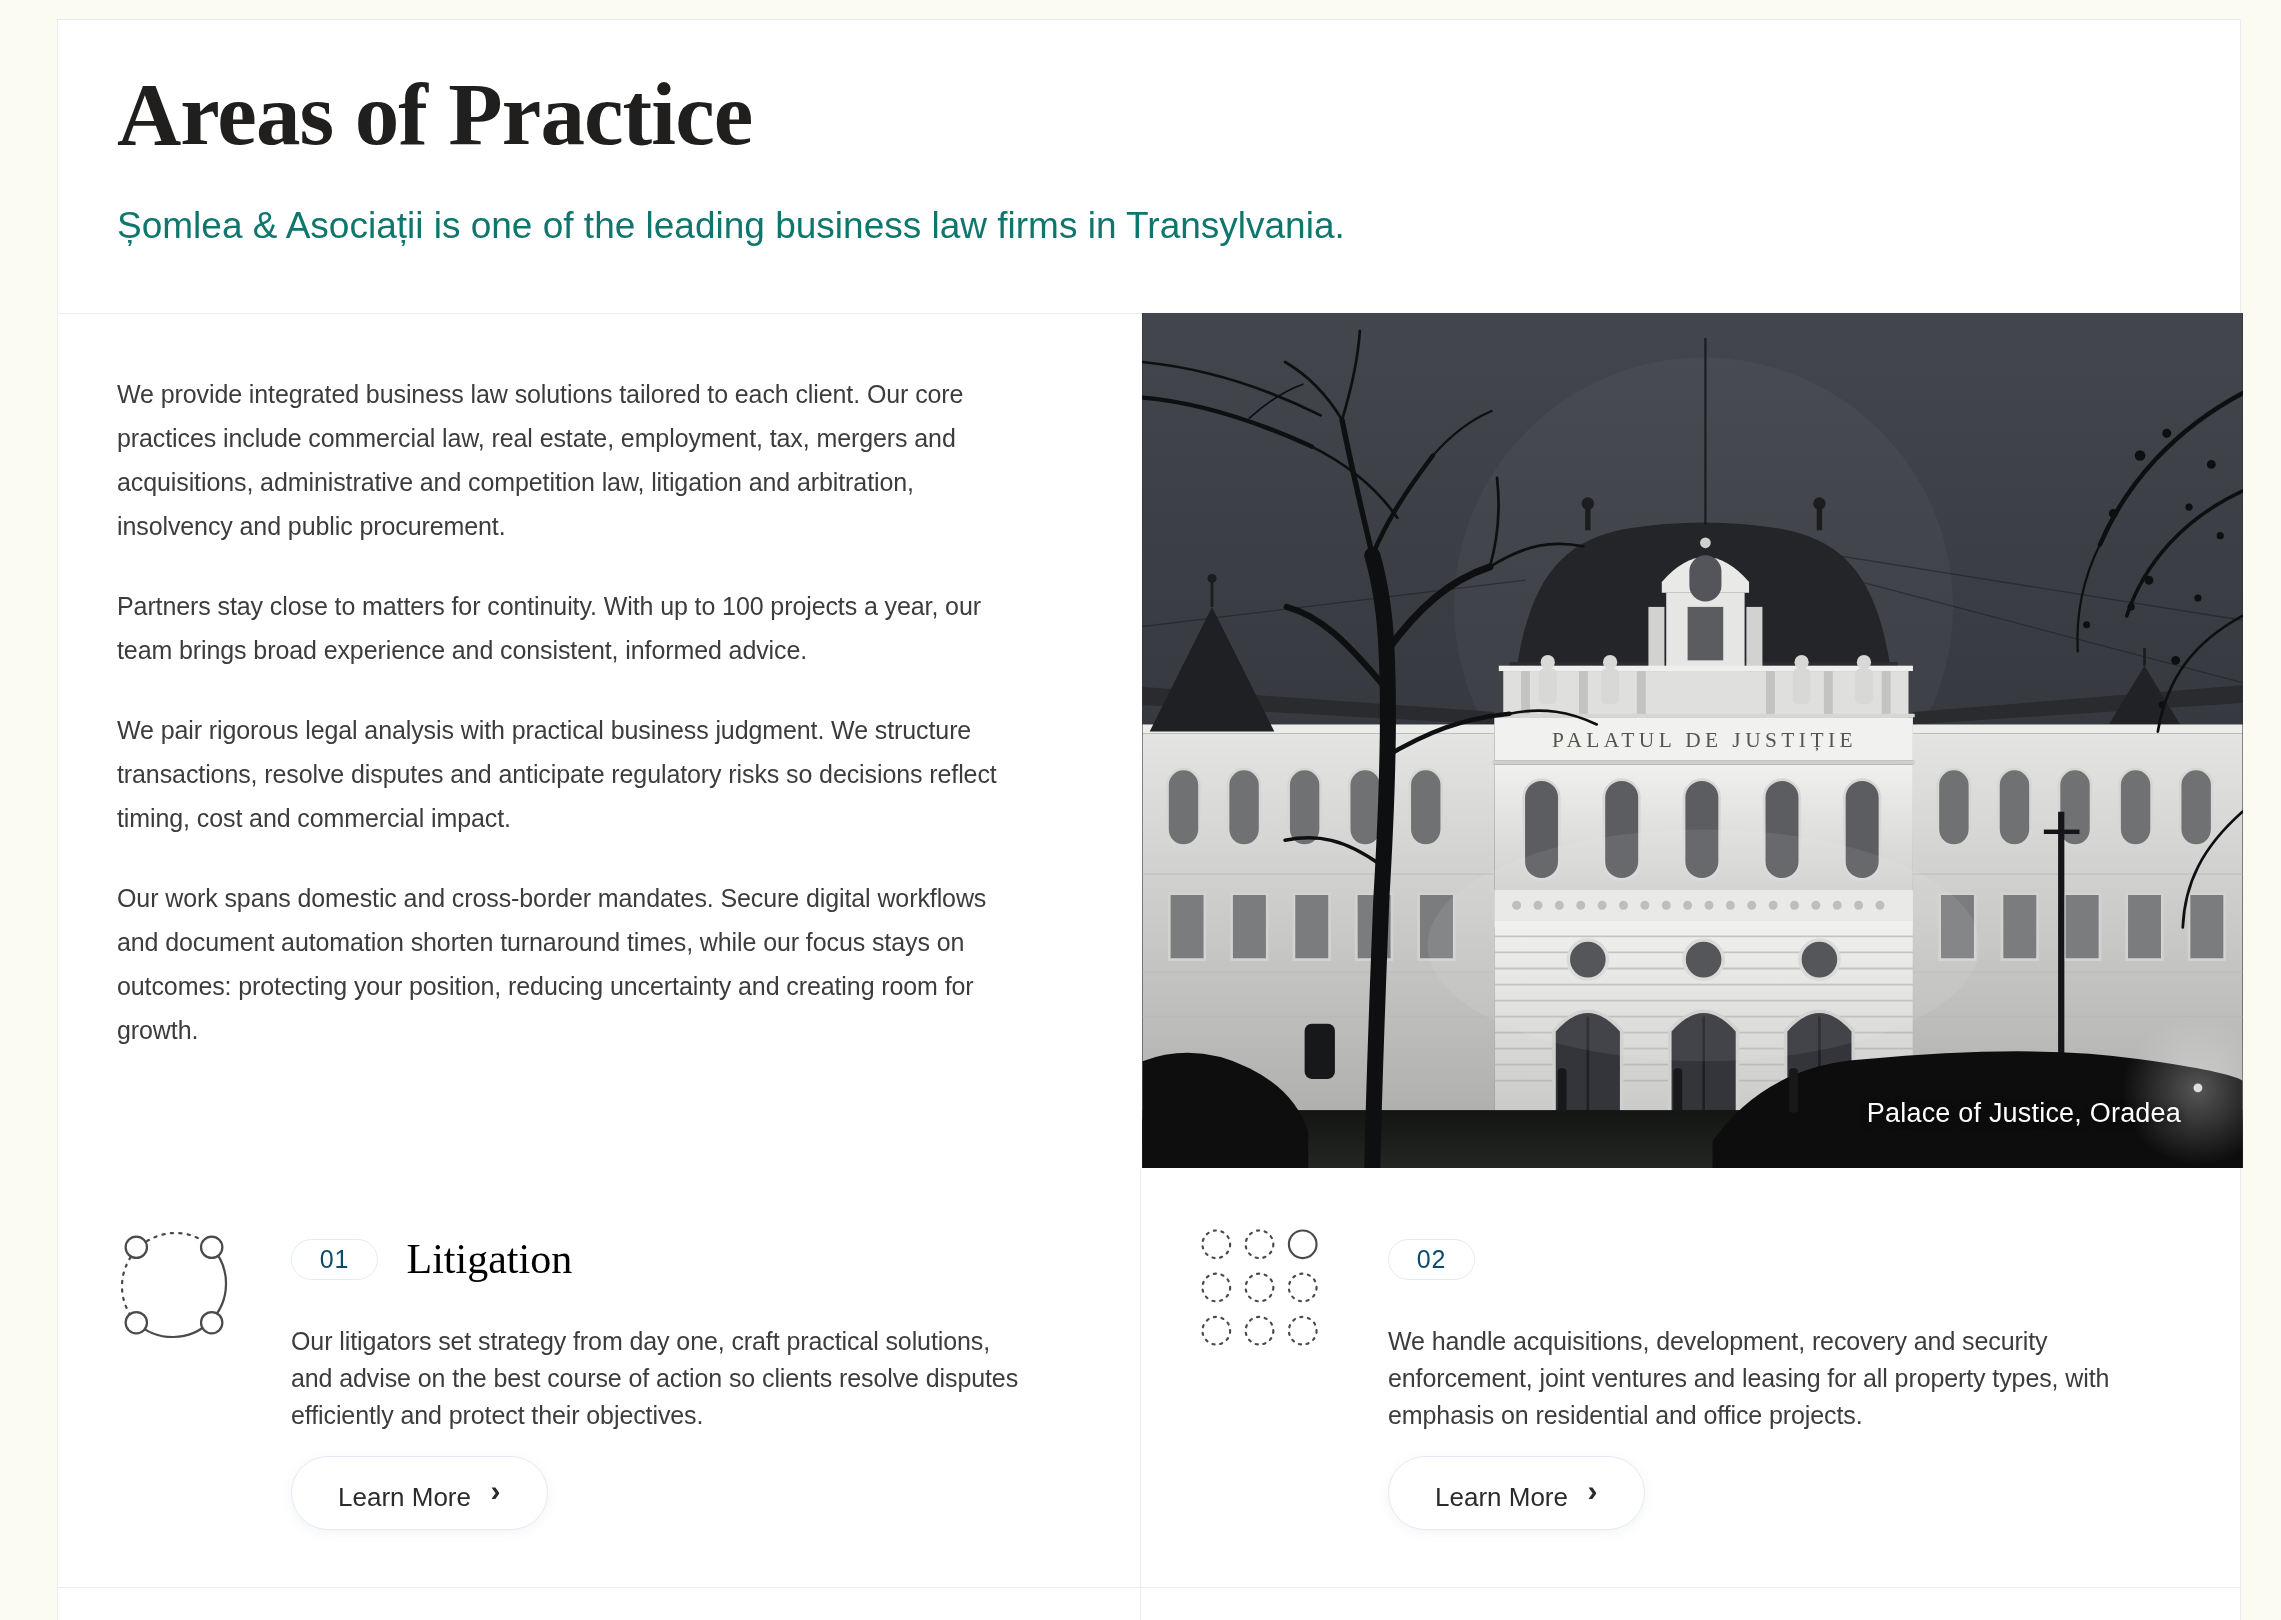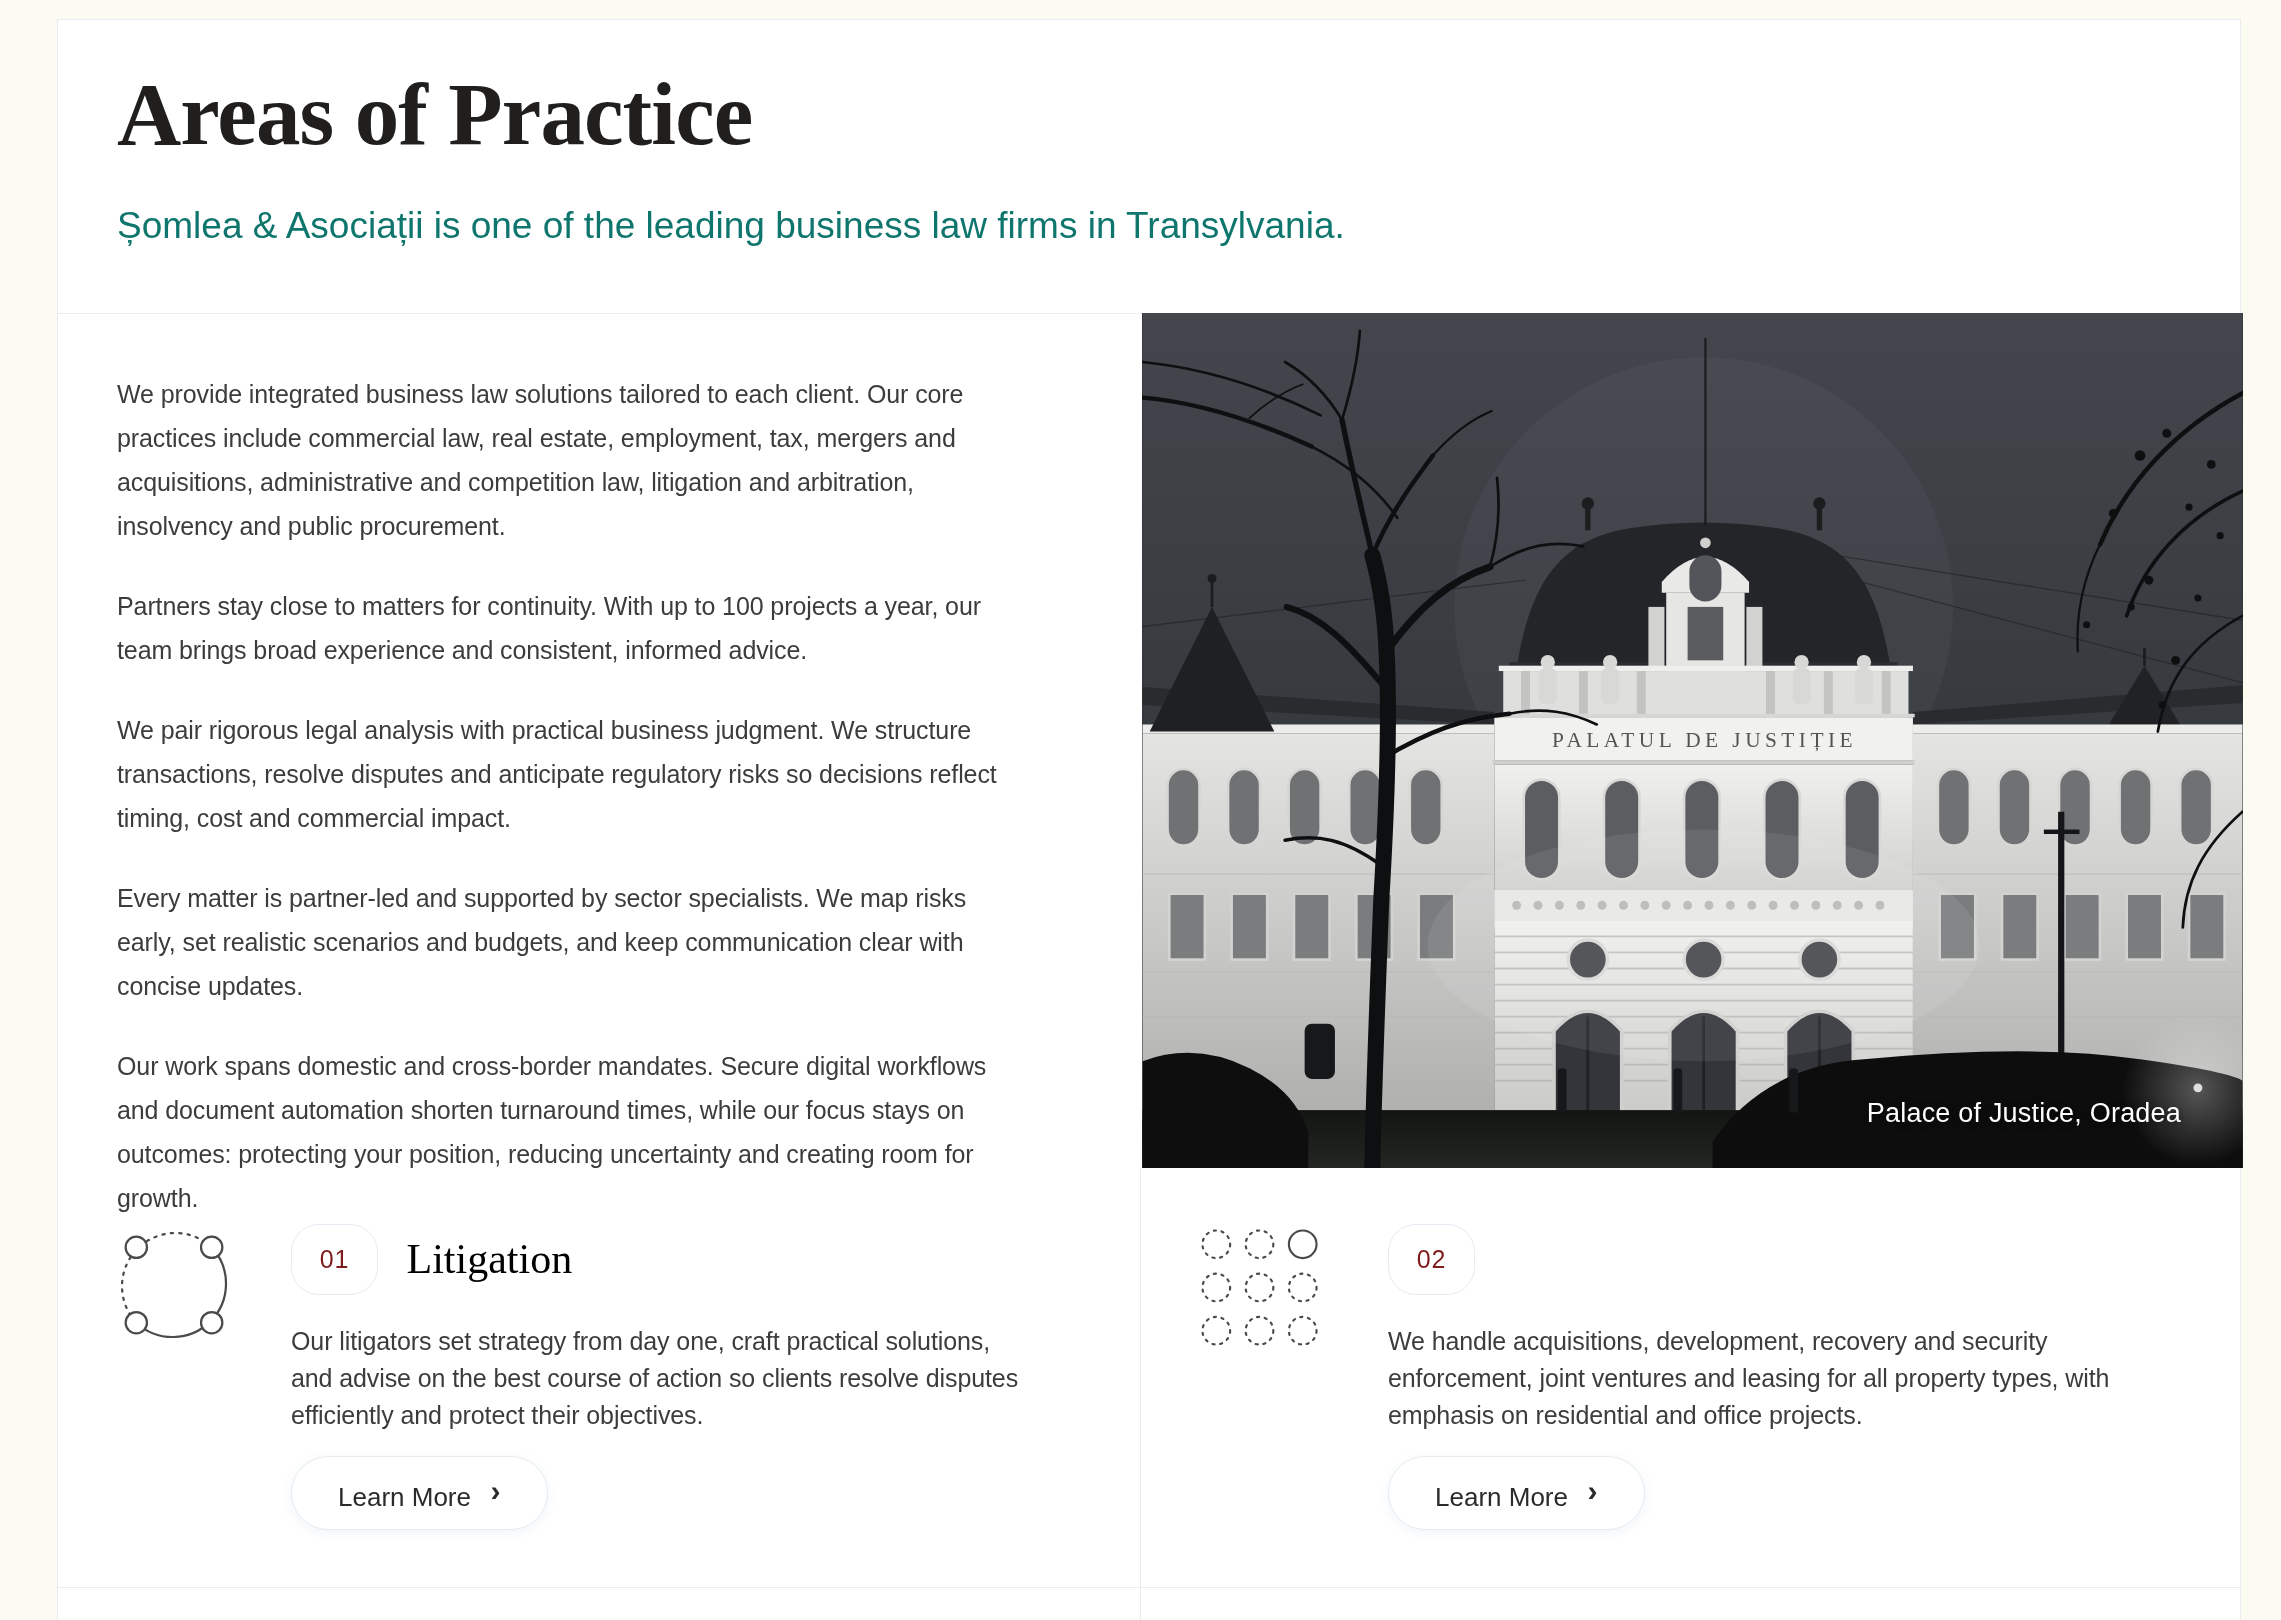--- a/index.html
+++ b/index.html
@@ -28,22 +28,22 @@
   .photo-caption{position:absolute; right:62px; bottom:39px; font-size:27px; color:var(--caption-ink);
     text-shadow:0 0.9px 7.1px rgba(0,0,0,.55); letter-spacing:0.2px;}
   
   .v-divider{position:absolute; left:1082px; top:1149px; bottom:0; width:0.9px; background:var(--line);}
   .h-divider{position:absolute; left:0; top:1567px; width:100%; height:0.9px; background:var(--line);}
   .card-icon{position:absolute;}
   .icon-orbit{left:56px; top:1205px;}
   .icon-grid{left:1141px; top:1207px;}
   .card-head{position:absolute; top:1212px; height:55px; display:flex; align-items:center; gap:28.5px;}
   .card-head.c1{left:233px;} .card-head.c2{left:1330px;}
-  .num-pill{height:71px; min-width:87px; padding:0 25px; border:1.3px solid var(--pill-border); border-radius:28px;
-    display:flex; align-items:center; justify-content:center; font-size:25px; letter-spacing:0.9px; color:#7f1d1d;
+  .num-pill{height:41px; min-width:87px; padding:0 25px; border:1.3px solid var(--pill-border); border-radius:28px;
+    display:flex; align-items:center; justify-content:center; font-size:25px; letter-spacing:0.9px; color:#0c4a6e;
     background:var(--surface);}
   .card-title{font-family:"Liberation Serif", serif; font-size:42px; color:#000000; white-space:nowrap;}
   .card-desc{position:absolute; top:1303px; width:842px; font-size:25px; line-height:37px; color:var(--body-ink); letter-spacing:-0.1px;}
   .card-desc.c1{left:233px;} .card-desc.c2{left:1330px;}
   .learn-more{position:absolute; top:1436px; height:74px; padding:0 46px; display:flex; align-items:center; gap:19.6px;
     background:var(--surface); border:1.3px solid #E6EBF1; border-radius:37px; cursor:pointer;
     box-shadow:0 2.7px 10.7px rgba(170,185,205,.16); font-family:"Liberation Sans", sans-serif;}
   .learn-more.c1{left:233px;} .learn-more.c2{left:1330px;}
   .learn-more .lbl{font-size:26px; color:#2B2B29;margin-top:9px;}
   .learn-more .chev{font-size:30px; line-height:1; color:#2B2B29; font-weight:bold; transform:translateY(-1.8px);}
@@ -61,23 +61,20 @@
     <div class="intro">
       <p class="ml">We provide integrated business law solutions tailored to each client. Our core
 practices include commercial law, real estate, employment, tax, mergers and
 acquisitions, administrative and competition law, litigation and arbitration,
 insolvency and public procurement.</p>
       <p class="ml">Partners stay close to matters for continuity. With up to 100 projects a year, our
 team brings broad experience and consistent, informed advice.</p>
       <p class="ml">We pair rigorous legal analysis with practical business judgment. We structure
 transactions, resolve disputes and anticipate regulatory risks so decisions reflect
 timing, cost and commercial impact.</p>
-      <p class="ml">Every matter is partner-led and supported by sector specialists. We map risks
-early, set realistic scenarios and budgets, and keep communication clear with
-concise updates.</p>
       <p class="ml">Our work spans domestic and cross-border mandates. Secure digital workflows
 and document automation shorten turnaround times, while our focus stays on
 outcomes: protecting your position, reducing uncertainty and creating room for
 growth.</p>
     </div>
 
     <div class="photo">
       <svg width="1101" height="855" viewBox="0 0 1235 960">
         <defs>
           <linearGradient id="sky" x1="0" y1="0" x2="0" y2="1">

